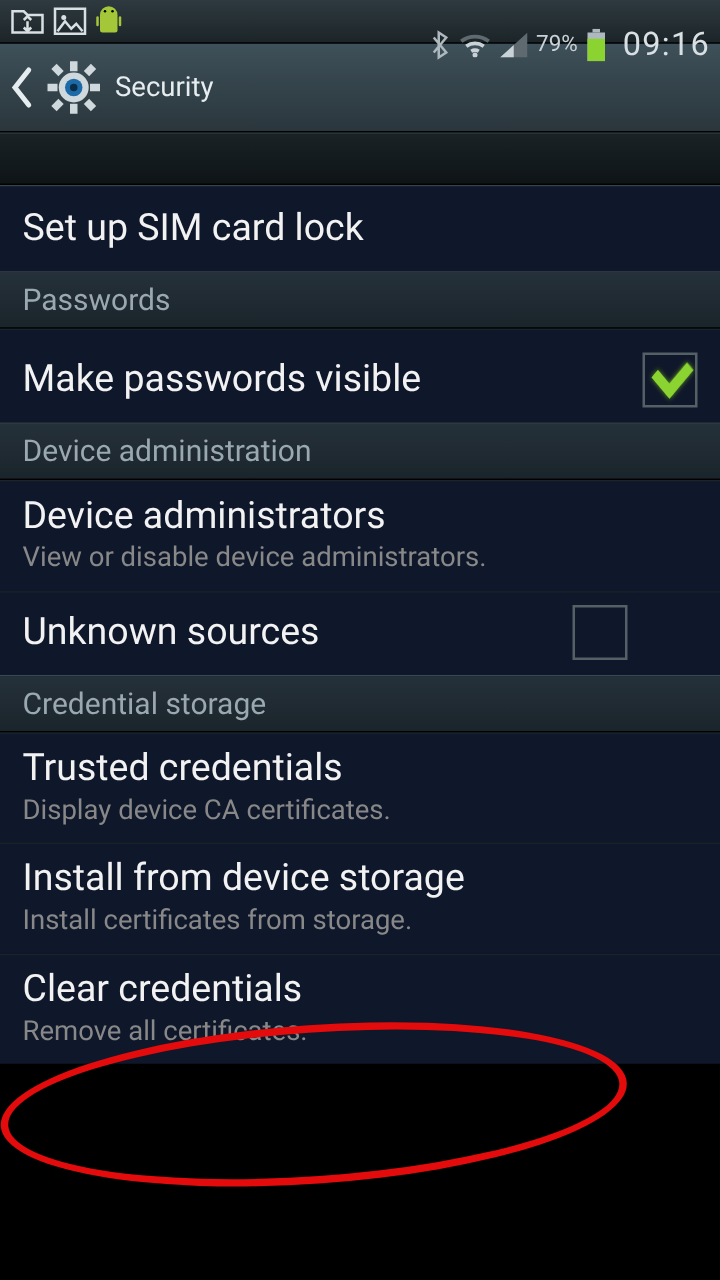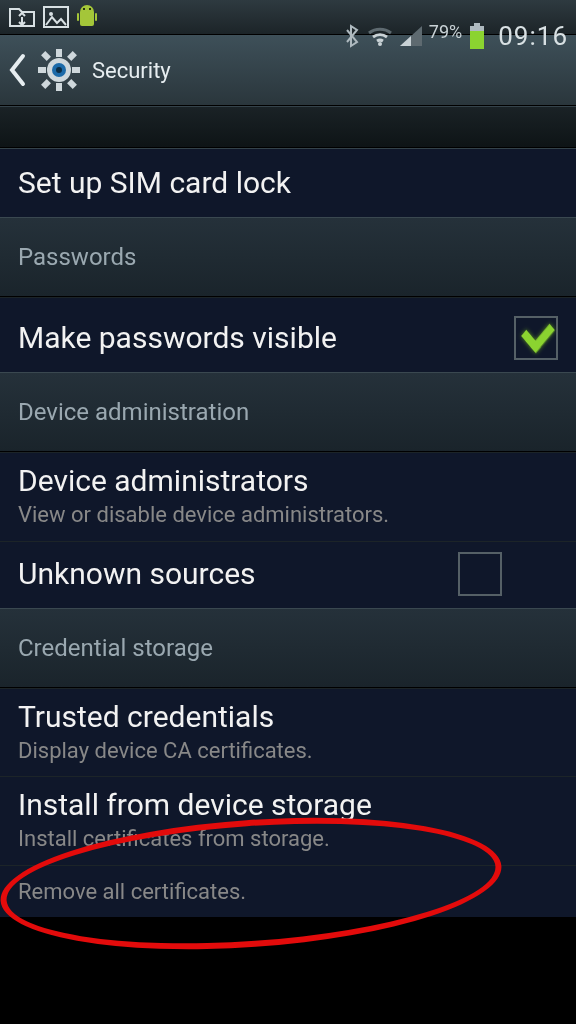--- a/index.html
+++ b/index.html
@@ -18,21 +18,21 @@
     background:linear-gradient(#2e3a40,#1c2428);
     border-bottom:1px solid #000;
     display:flex;
     align-items:center;
     justify-content:space-between;
     padding:0 8px;
     font-size:20px;
     color:#d8e0e3;
   }
   .status-left{display:flex;align-items:center;}
-  .status-right{display:flex;gap:7px;margin-top:37px;}
+  .status-right{display:flex;align-items:center;gap:7px;margin-top:37px;}
   .status-icon{display:flex;align-items:center;justify-content:center}
   .status-time{font-size:26px;letter-spacing:1px;color:#d8e0e3;margin-left:6px;}
   .action-bar{
     height:70px;
     background:linear-gradient(#3e5059,#2a363c);
     border-bottom:1px solid #000;
     display:flex;
     align-items:center;
     padding:0 8px;
     gap:10px;
@@ -42,21 +42,21 @@
   .spacer{
     height:40px;
     background:linear-gradient(#1a2226,#0e1416);
     border-top:1px solid #34424a;
     border-bottom:1px solid #000;
   }
   .section-header{
     height:44px;
     display:flex;
     align-items:center;
-    padding:17px 18px;
+    padding:0 18px;
     font-size:24px;
     color:#9aa8b0;
     background:linear-gradient(#25313a,#1a242b);
     border-top:1px solid #3a4850;
     border-bottom:1px solid #000;
   }
   .list-item{
     background:#0f172a;
     padding:10px 18px 12px 18px;
     border-top:1px solid #1c2428;
@@ -238,17 +238,18 @@
 
 <div class="list-item">
   <div class="text">
     <div class="item-title">Install from device storage</div>
     <div class="item-sub">Install certificates from storage.</div>
   </div>
 </div>
 
 <div class="list-item">
   <div class="text">
+    <div class="item-title">Clear credentials</div>
     <div class="item-sub">Remove all certificates.</div>
   </div>
 </div>
 
 <div class="circle-highlight"></div>
 
 </body></html>

